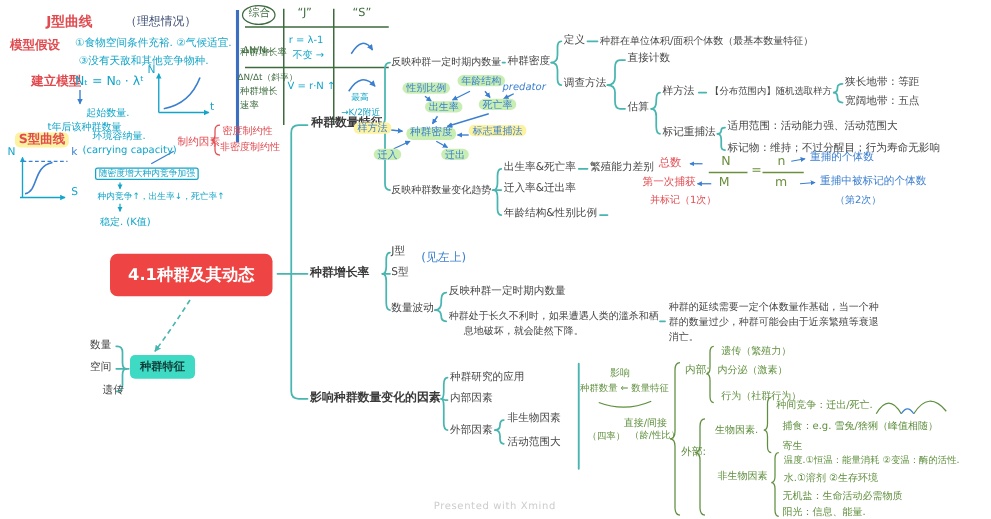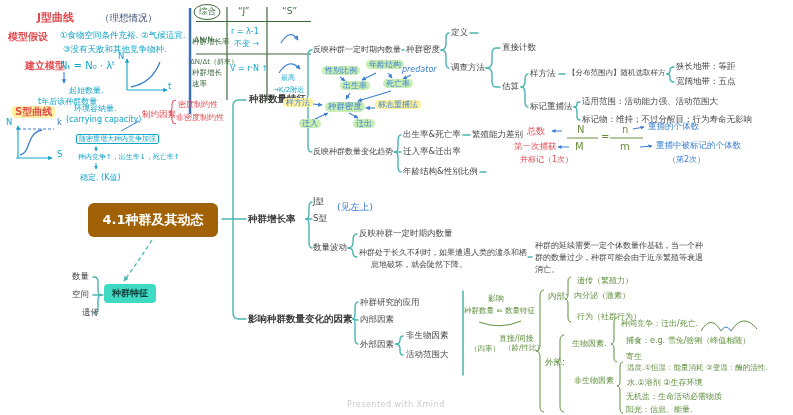--- a/index.html
+++ b/index.html
@@ -8,21 +8,21 @@
   .t{position:absolute;white-space:nowrap;line-height:1.15;color:#404040;}
   .hw-teal{color:#13a5c9;}
   .hw-blue{color:#3b7fd0;}
   .hw-red{color:#e04b50;}
   .hw-green{color:#5f8f3e;}
   .hw-navy{color:#3c4e72;}
   .hw-dgreen{color:#3e6b3e;}
   .hl-g{background:#c9eeb4;border-radius:7px;padding:0 3px;}
   .hl-y{background:#fcf2a0;border-radius:4px;padding:0 3px;}
   .box-teal{border:1px solid #13a5c9;border-radius:2px;padding:0 2px;}
-  .center-node{position:absolute;left:88px;top:203px;width:130px;height:34px;background:#a16207;
+  .center-node{position:absolute;left:88px;top:203px;width:130px;height:34px;background:#ef4444;
                color:#fff;border-radius:6px;display:flex;align-items:center;justify-content:center;
                font-weight:bold;font-size:13px;}
   .float-node{position:absolute;left:104px;top:284px;background:#3edac3;color:#0e3c38;border-radius:4px;
               padding:3px 8px;font-weight:bold;font-size:9px;}
   .topic{font-size:9.5px;color:#3a3a3a;font-weight:bold;}
   .leaf{font-size:8.5px;color:#474747;}
   .leaf-s{font-size:8px;color:#474747;}
   .wm{position:absolute;left:347px;top:400px;font-size:8px;color:#cccccc;letter-spacing:.5px;text-align:right;}
   svg.layer{position:absolute;left:0;top:0;pointer-events:none;}
 </style>
@@ -189,20 +189,21 @@
   <div class="t hw-teal" style="left:230px;top:64px;font-size:8px">V = r·N ↑</div>
   <div class="t hw-teal" style="left:281px;top:74px;font-size:7px">最高</div>
   <div class="t hw-teal" style="left:273px;top:86px;font-size:7px">→K/2附近</div>
 
   <div class="center-node">4.1种群及其动态</div>
 
   <div class="t topic" style="left:249px;top:94px">种群数量特征</div>
   <div class="t leaf-s" style="left:313px;top:45px">反映种群一定时期内数量</div>
   <div class="t leaf" style="left:406px;top:45px">种群密度</div>
   <div class="t leaf" style="left:451px;top:28px">定义</div>
+  <div class="t leaf-s" style="left:480px;top:28px">种群在单位体积/面积个体数（最基本数量特征）</div>
   <div class="t leaf" style="left:451px;top:63px">调查方法</div>
   <div class="t leaf" style="left:502px;top:43px">直接计数</div>
   <div class="t leaf" style="left:502px;top:82px">估算</div>
   <div class="t leaf" style="left:530px;top:69px">样方法</div>
   <div class="t" style="left:568px;top:69px;font-size:7.5px;color:#474747">【分布范围内】随机选取样方</div>
   <div class="t leaf" style="left:676px;top:62px">狭长地带：等距</div>
   <div class="t leaf" style="left:676px;top:77px">宽阔地带：五点</div>
   <div class="t leaf" style="left:530px;top:102px">标记重捕法</div>
   <div class="t leaf" style="left:582px;top:115px">标记物：维持；不过分醒目；行为寿命无影响</div>
   <div class="t leaf" style="left:582px;top:97px">适用范围：活动能力强、活动范围大</div>

